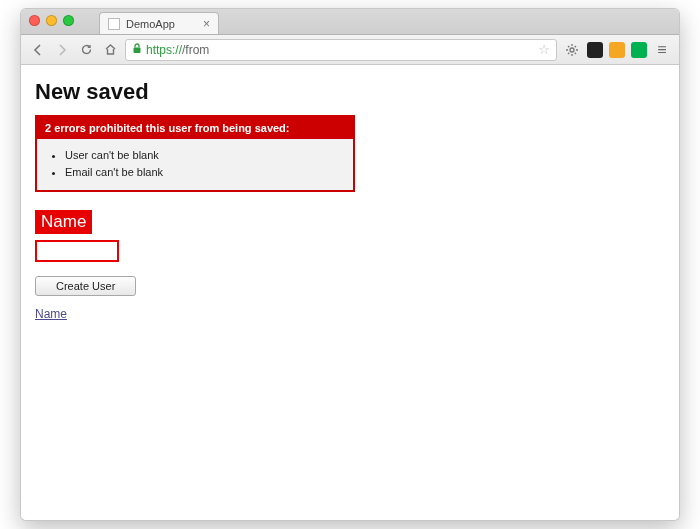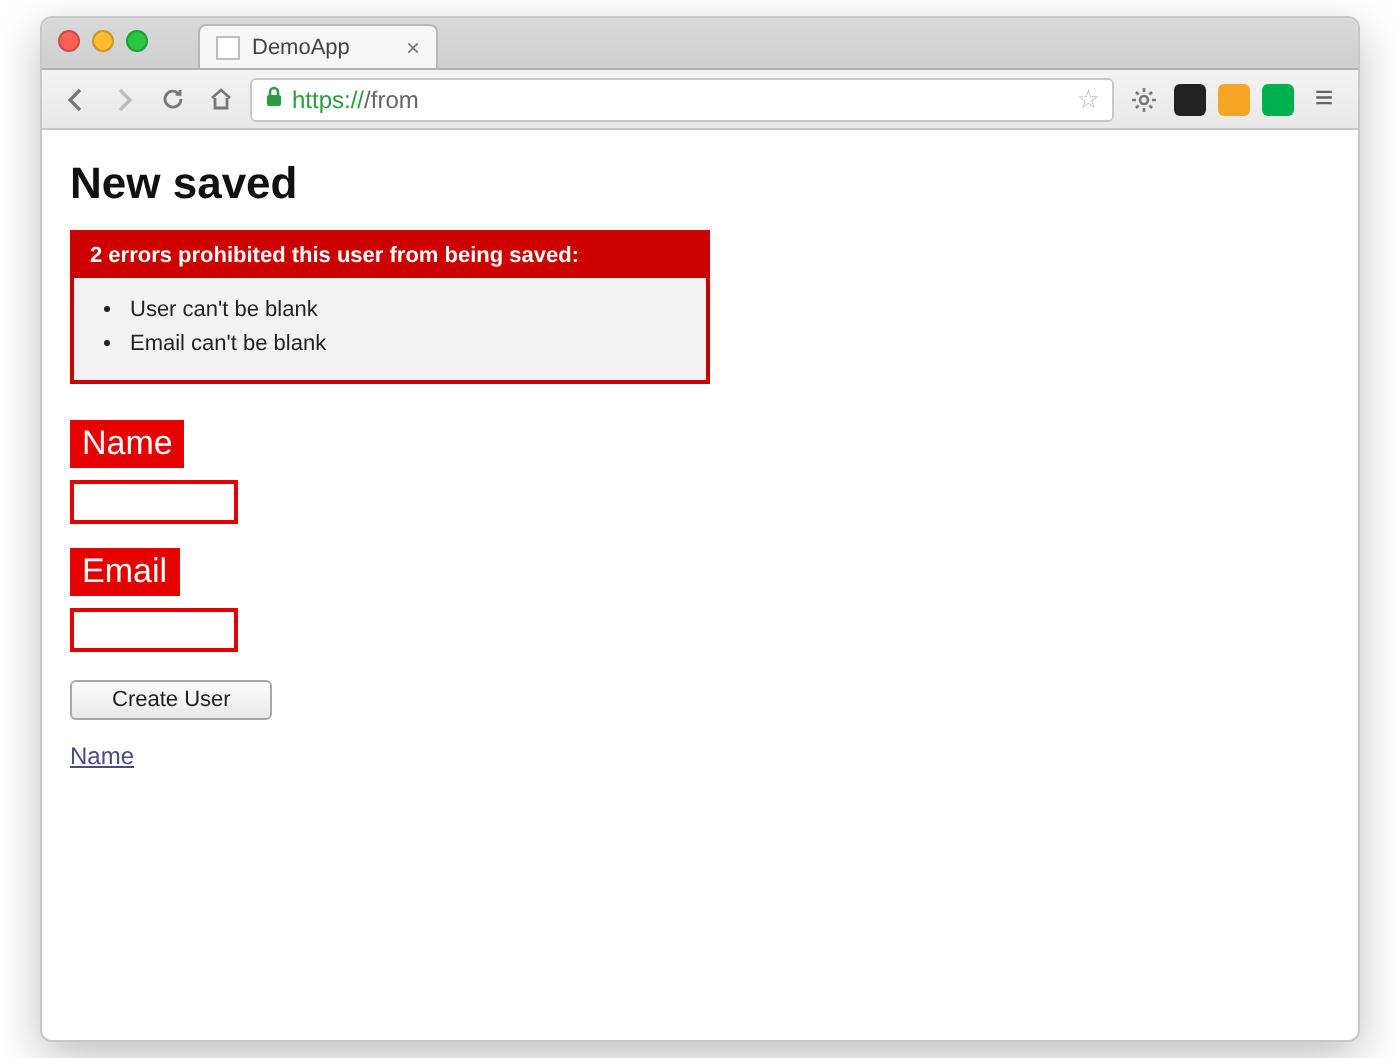--- a/index.html
+++ b/index.html
@@ -186,24 +186,20 @@
           <li>User can't be blank</li>
           <li>Email can't be blank</li>
         </ul>
       </div>
 
       <div>
         <span class="fld-label">Name</span><br>
         <input class="fld-input" type="text" value="" style="">
       </div>
 
-      <div>
-        <span class="fld-label">Email</span><br>
-        <input class="fld-input" type="text" value="" style="">
-      </div>
 
       <button class="submit">Create User</button>
       <br>
       <a href="#" class="backlink">Name</a>
 
     </div>
   </div>
 </div>
 
 </body></html>

